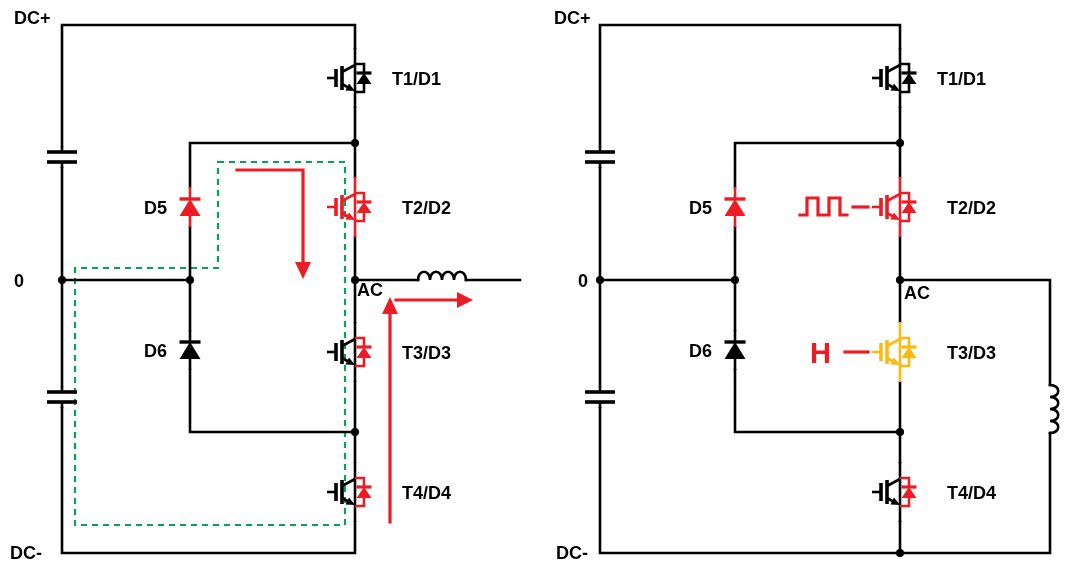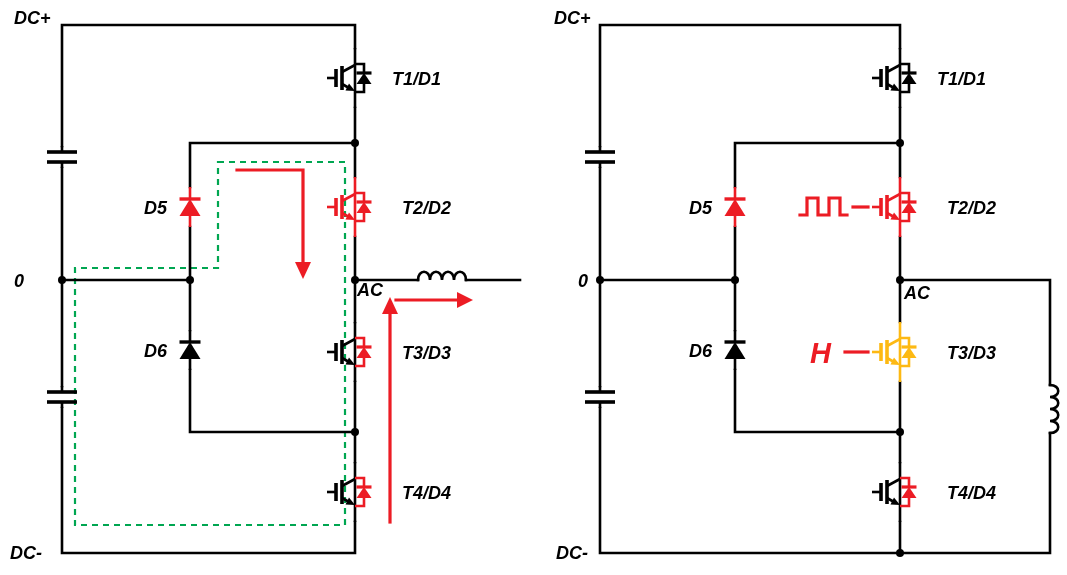--- a/index.html
+++ b/index.html
@@ -1,16 +1,16 @@
 <!DOCTYPE html>
 <html style="--wire-black: #000000; --highlight-red: #ec1c24; --highlight-yellow: #fdb913; --loop-green: #00a651; --background: #ffffff;"><head>
 <meta charset="utf-8">
 <style>
   html,body { margin:0; padding:0; background:var(--background,#fff); }
-  .canvas { width:1067px; height:575px; background:var(--background,#fff); overflow:hidden;font-style:italic; }
+  .canvas { width:1067px; height:575px; background:var(--background,#fff); overflow:hidden; }
   svg { display:block; }
   .wire { stroke:var(--wire-black,#000); stroke-width:2.6; fill:none; stroke-linecap:square; }
   .c-black { color:var(--wire-black,#000); }
   .c-red { color:var(--highlight-red,#ec1c24); }
   .c-yellow { color:var(--highlight-yellow,#fdb913); }
   .dot { fill:var(--wire-black,#000); }
   .green-dash { stroke:var(--loop-green,#00a651); stroke-width:2.2; fill:none; stroke-dasharray:6 5; }
   .red-stroke { stroke:var(--highlight-red,#ec1c24); stroke-width:3.2; fill:none; stroke-linecap:square; }
   .red-fill { fill:var(--highlight-red,#ec1c24); stroke:none; }
   .lbl { font-family:"Liberation Sans","DejaVu Sans",sans-serif; font-weight:700; font-size:18px; fill:var(--wire-black,#000); }

